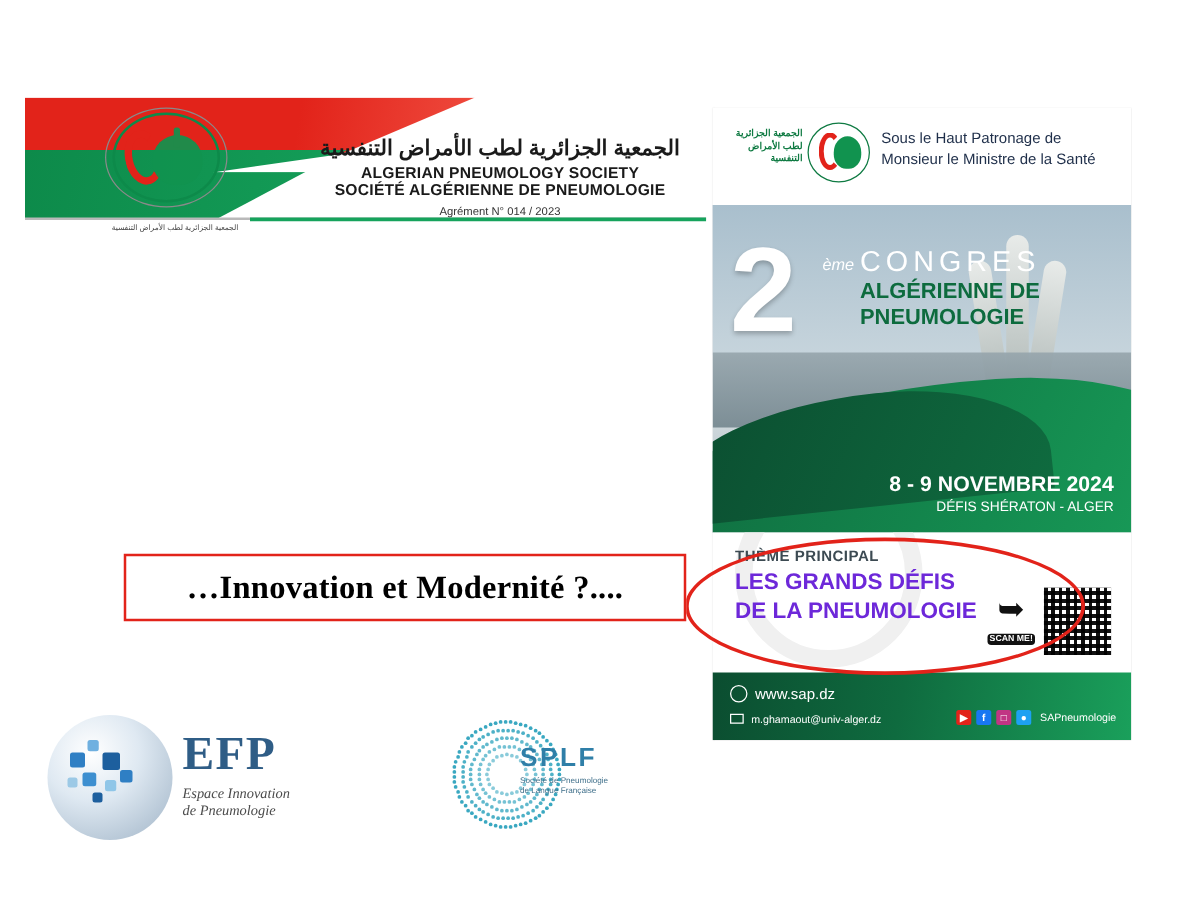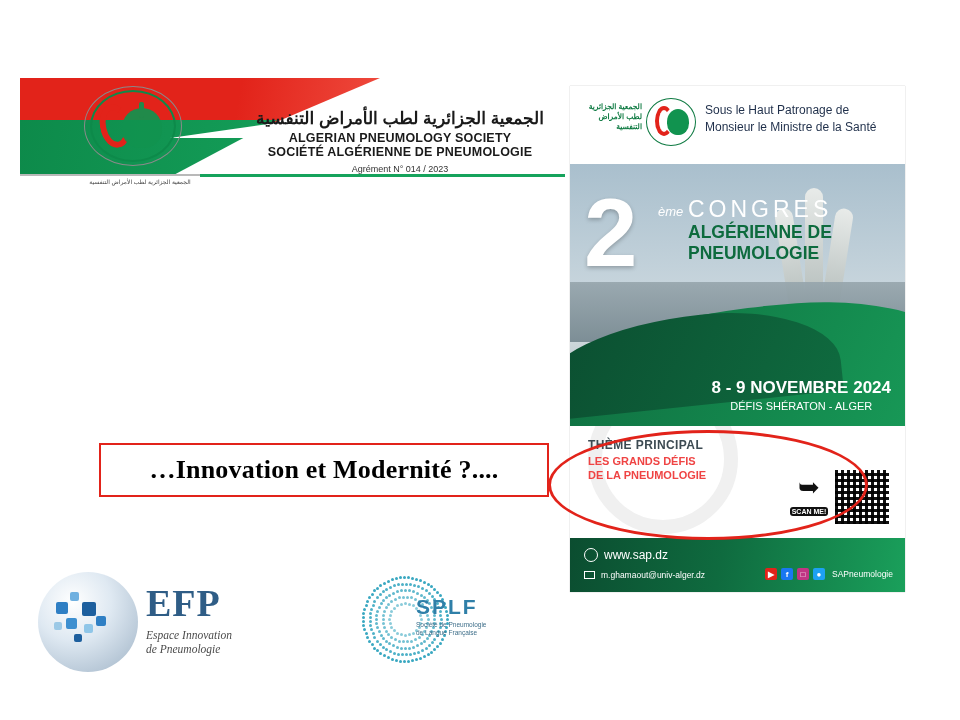--- a/index.html
+++ b/index.html
@@ -297,21 +297,21 @@
     position: absolute;
     left: 118px; top: 58px;
     font-size: 17.5px;
     font-weight: bold;
     color: #0d6b3e;
     line-height: 1.2;
   }
   .p-date {
     position: absolute;
     right: 14px; bottom: 14px;
-    text-align: center;
+    text-align: right;
   }
   .p-date .d1 {
     font-size: 17px; font-weight: bold; color: #ffffff;
   }
   .p-date .d2 {
     font-size: 11px; color: #ffffff; margin-top: 2px;
   }
 
   .p-mid {
     position: absolute;
@@ -332,23 +332,23 @@
     position: absolute;
     left: 18px; top: 12px;
     font-size: 12px;
     font-weight: bold;
     color: #3c4a52;
     letter-spacing: .4px;
   }
   .p-theme {
     position: absolute;
     left: 18px; top: 28px;
-    font-size: 11px;
-    font-weight: bold;
-    color: #ef4444;
+    font-size: 18px;
+    font-weight: bold;
+    color: #6d28d9;
     line-height: 1.28;
   }
   .p-qr {
     position: absolute;
     right: 14px; top: 42px;
     width: 54px; height: 54px;
     background:
       repeating-linear-gradient(90deg, #111 0 3px, #fff 3px 6px),
       repeating-linear-gradient(0deg, #111 0 3px, #fff 3px 6px);
     background-blend-mode: multiply;

